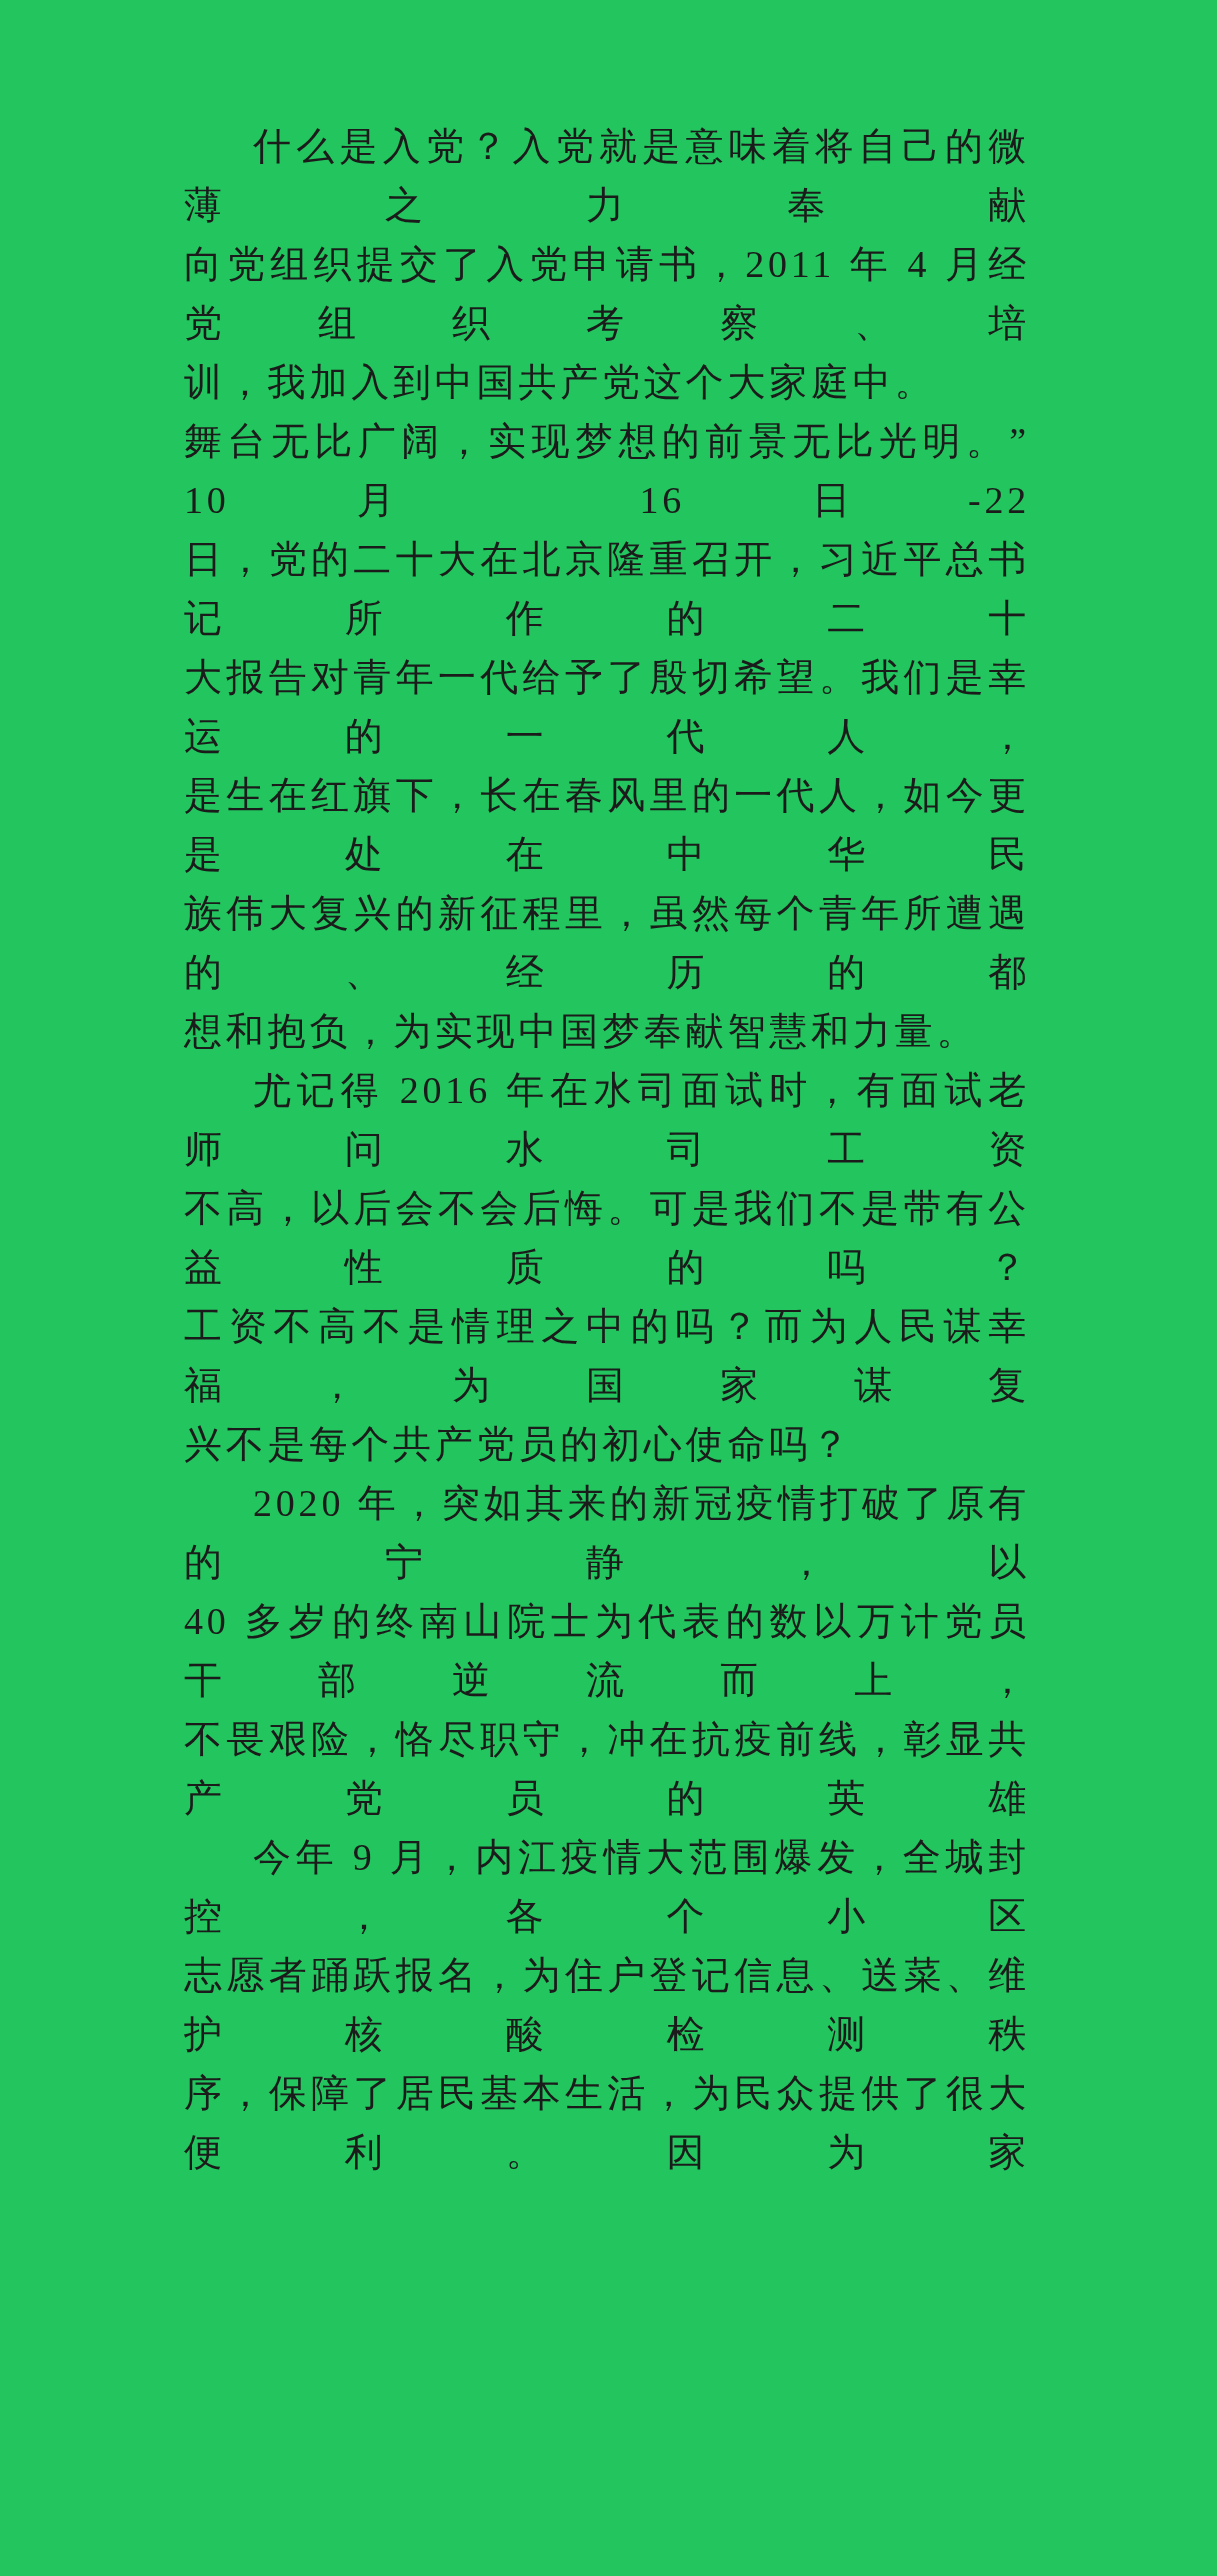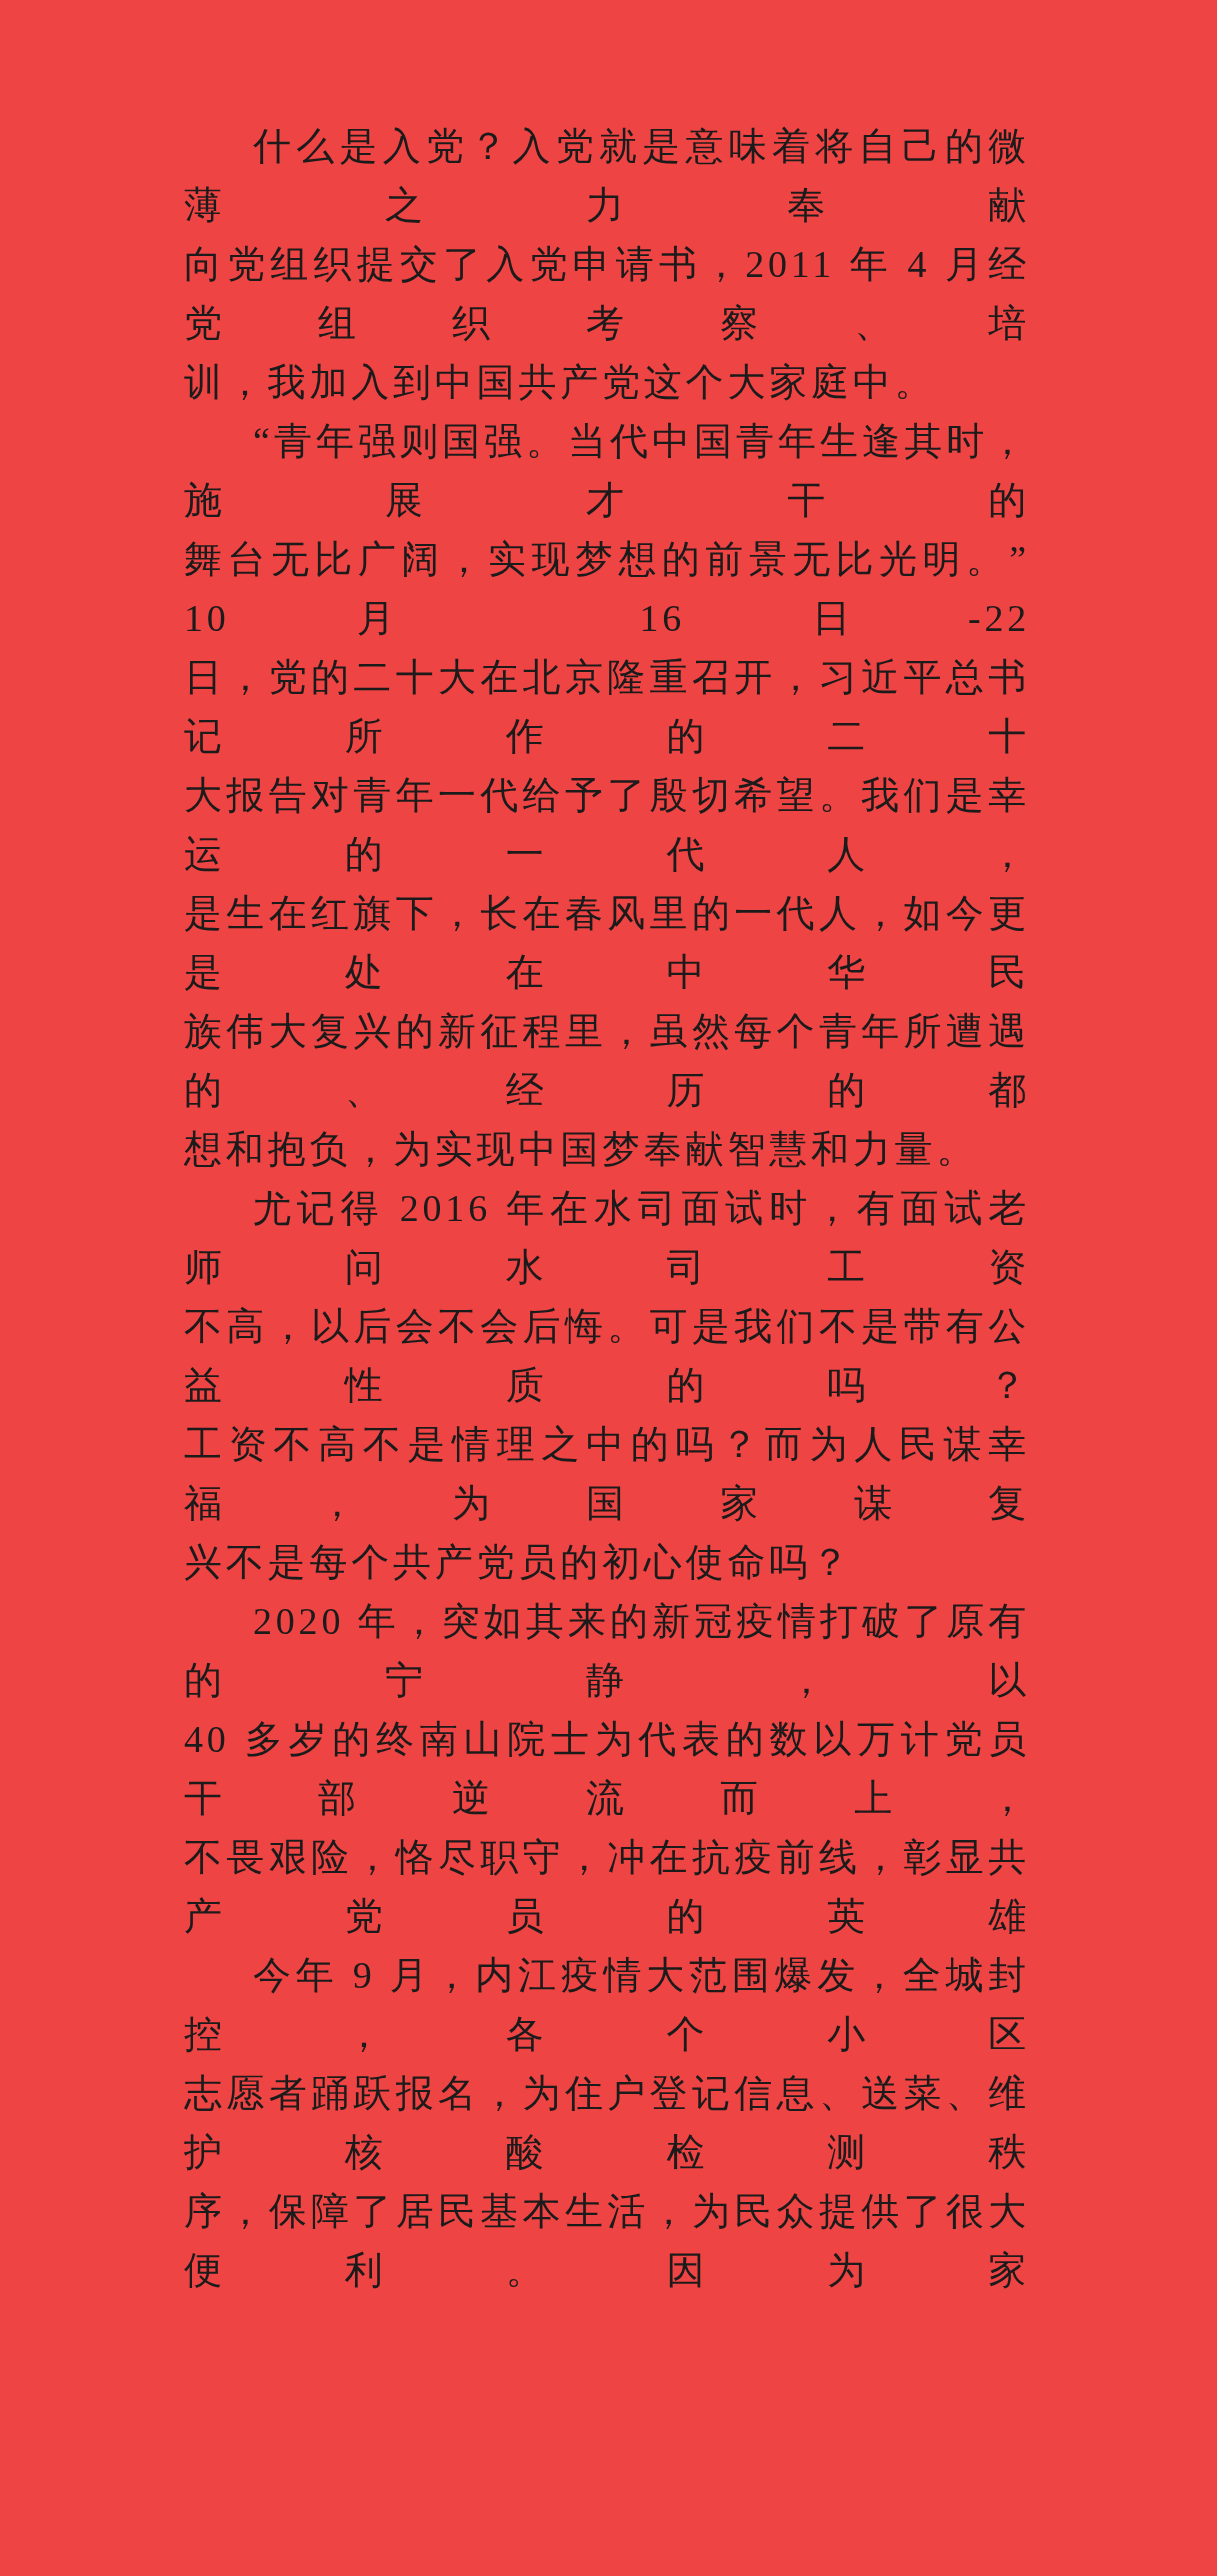--- a/index.html
+++ b/index.html
@@ -36,30 +36,29 @@
   .line.fill {
     text-align-last: justify;
   }
   .line.first {
     text-indent: 69px;
   }
 </style>
 </head>
 <body>
 
-<div class="page" style="background: #ef4444;">
+<div class="page" style="background: #22c55e;">
   <div class="doc-body" style="color: rgb(27, 27, 27);">
     <div id="paragraphs">
         <div class="para">
           <div class="line first fill">什么是入党？入党就是意味着将自己的微薄之力奉献</div>
           <div class="line fill">向党组织提交了入党申请书，2011 年 4 月经党组织考察、培</div>
           <div class="line">训，我加入到中国共产党这个大家庭中。</div>
         </div>
         <div class="para">
-          <div class="line first fill">“青年强则国强。当代中国青年生逢其时，施展才干的</div>
           <div class="line fill">舞台无比广阔，实现梦想的前景无比光明。”10 月 16 日-22</div>
           <div class="line fill">日，党的二十大在北京隆重召开，习近平总书记所作的二十</div>
           <div class="line fill">大报告对青年一代给予了殷切希望。我们是幸运的一代人，</div>
           <div class="line fill">是生在红旗下，长在春风里的一代人，如今更是处在中华民</div>
           <div class="line fill">族伟大复兴的新征程里，虽然每个青年所遭遇的、经历的都</div>
           <div class="line">想和抱负，为实现中国梦奉献智慧和力量。</div>
         </div>
         <div class="para">
           <div class="line first fill">尤记得 2016 年在水司面试时，有面试老师问水司工资</div>
           <div class="line fill">不高，以后会不会后悔。可是我们不是带有公益性质的吗？</div>

